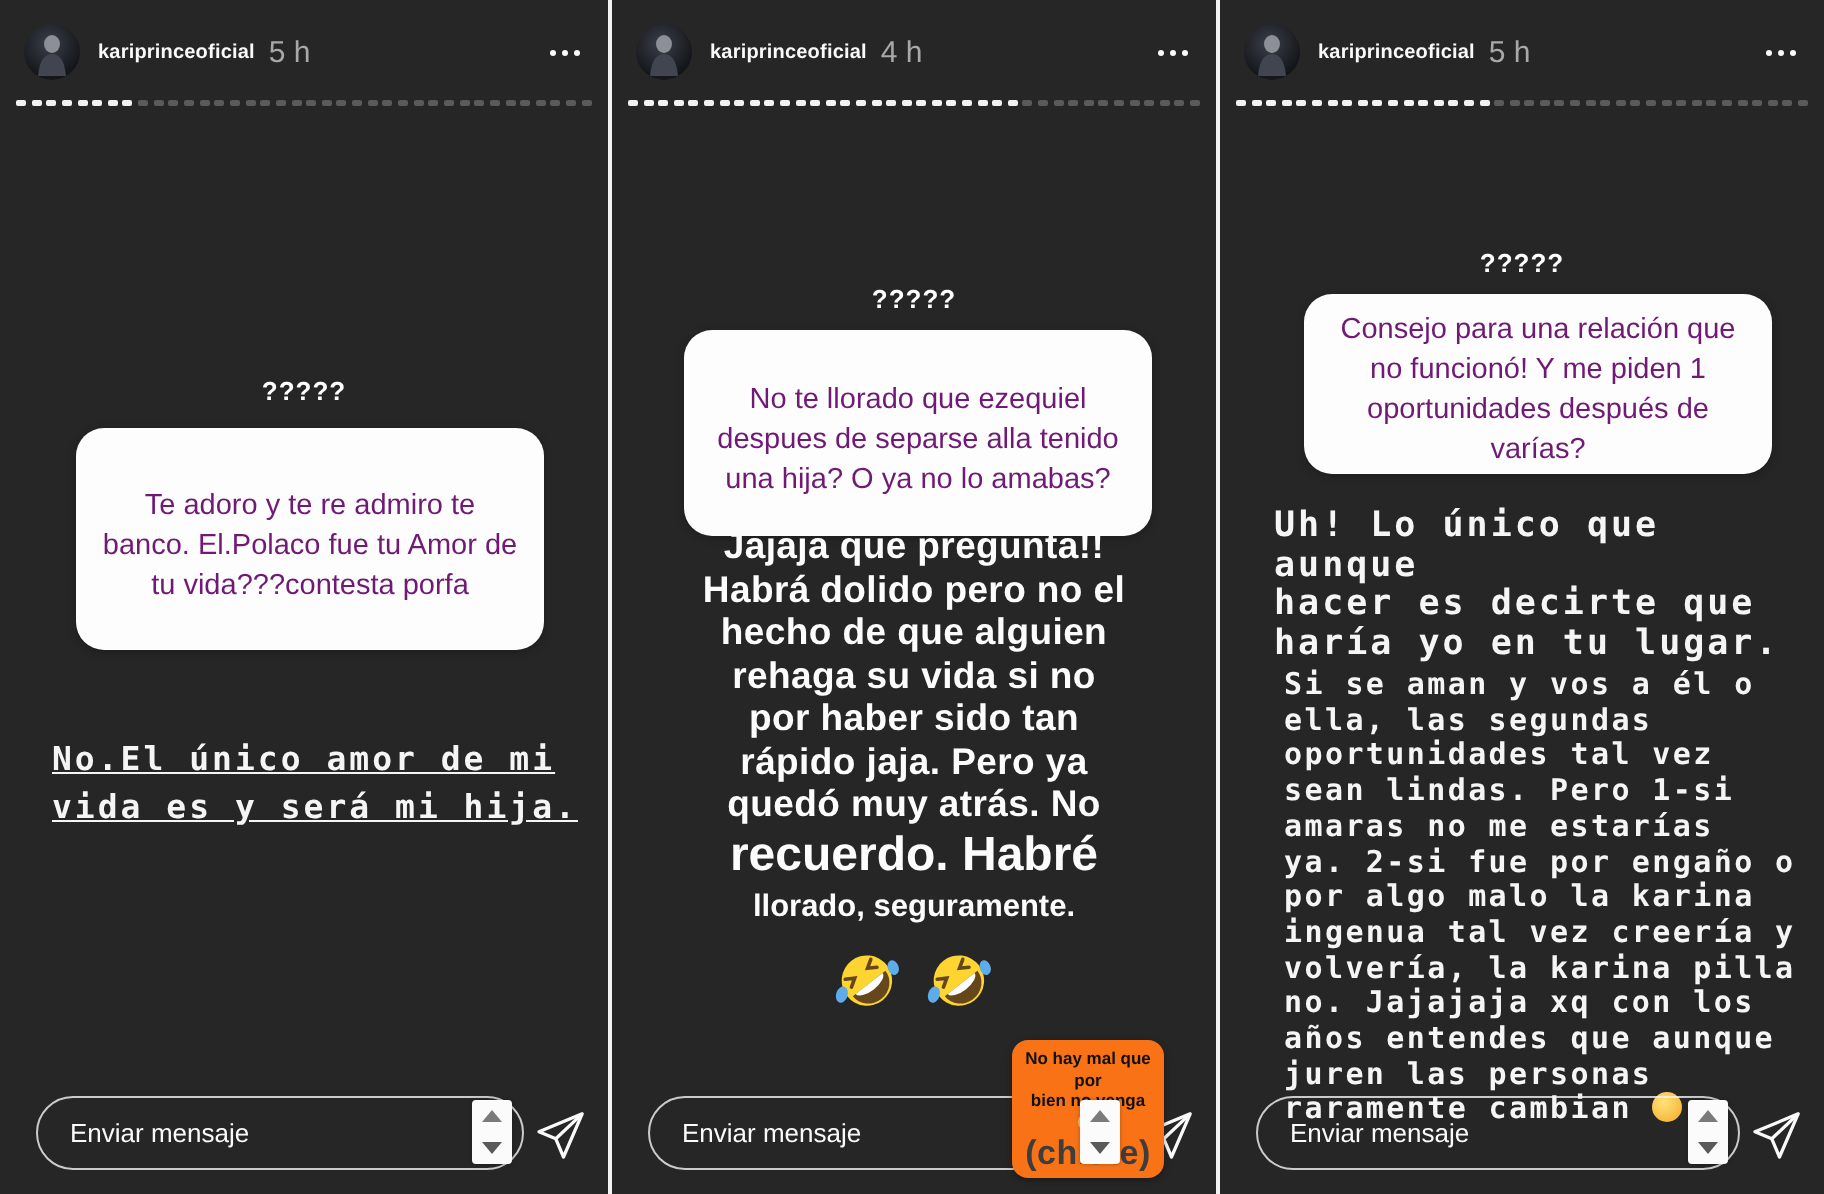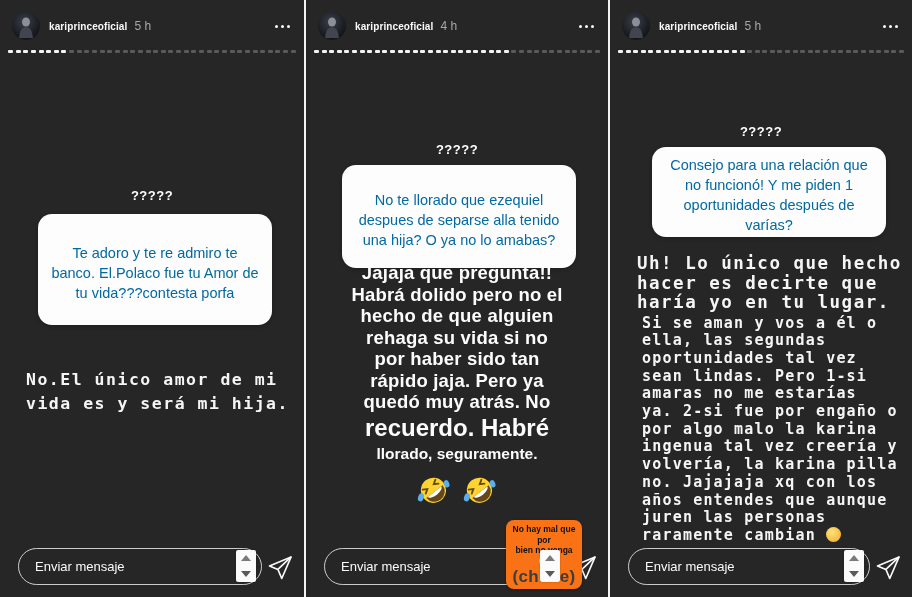--- a/index.html
+++ b/index.html
@@ -9,41 +9,41 @@
 
   .panel { position:relative; width:304px; height:597px; background:#262626; overflow:hidden; flex:0 0 304px; }
   .panel + .panel { border-left:2px solid #f2f2f2; }
 
   
   .hdr { position:absolute; top:10px; left:0; right:0; height:32px; display:flex; align-items:center; padding:0 12px; }
   .avatar { width:28px; height:28px; border-radius:50%; overflow:hidden; flex:0 0 28px;
             background:radial-gradient(circle at 45% 35%, #3a3f4a 0%, #14161a 70%); position:relative; }
   .avatar svg { position:absolute; inset:0; }
   .uname { color:#fafafa; font-weight:bold; font-size:10px; margin-left:9px; letter-spacing:.1px; }
-  .time  { color:#a8a8a8; font-size:12px; margin-left:7px; }
+  .time  { color:#a8a8a8; font-size:15px; margin-left:7px; }
   .more  { margin-left:auto; display:flex; gap:3px; align-items:center; cursor:pointer; padding:4px 2px; }
   .more i { width:3px; height:3px; border-radius:50%; background:#fafafa; display:block; }
 
   
   .progress { position:absolute; top:50px; left:8px; right:8px; height:3px;
               display:flex; justify-content:space-between; }
   .progress span { width:5px; height:3px; border-radius:1px; background:#5a5a5a; }
   .progress span.on { background:#f2f2f2; }
 
   
   .qlabel { position:absolute; left:0; right:0; text-align:center; color:#ffffff;
             font-size:13px; font-weight:bold; letter-spacing:.5px; }
   .qbox { position:absolute; background:#fdfdfd; border-radius:14px;
           display:flex; align-items:center; justify-content:center; padding:14px 13px 8px 13px;
           box-shadow:0 1px 4px rgba(0,0,0,.25); }
-  .qbox p { color:#0369a1; font-size:14.5px; line-height:1.38; text-align:center; font-weight:500; }
+  .qbox p { color:#701a75; font-size:14.5px; line-height:1.38; text-align:center; font-weight:500; }
 
   
   .mono { font-family:"DejaVu Sans Mono", monospace; font-weight:bold; color:#f5f5f5; }
-  .resp1 { position:absolute; top:368px; left:26px; font-size:16.5px; letter-spacing:1.5px; line-height:24px; }
+  .resp1 { position:absolute; top:368px; left:26px; font-size:16.5px; letter-spacing:1.5px; line-height:24px;text-decoration:underline; }
   .resp2 { position:absolute; top:262px; left:0; right:0; text-align:center; color:#fcfcfc; }
   .resp2 .line { font-size:18.5px; font-weight:800; line-height:21.5px; letter-spacing:.2px;text-align:center; }
   .resp2 .emph { font-size:24px; font-weight:800; line-height:30px; }
   .resp2 .small{ font-size:15.5px; font-weight:800; line-height:22px; }
   .emoji-row { margin-top:8px; display:flex; justify-content:center; gap:10px; }
   .emoji-row svg { width:36px; height:36px; }
   .resp3 { position:absolute; top:254px; left:0; right:0; }
   .resp3 .intro .line { font-size:17.5px; letter-spacing:1.5px; line-height:19.5px; margin-left:27px; }
   .resp3 .bodytxt { margin-top:2px; }
   .resp3 .bodytxt .line, .resp3 .lastline { font-size:15px; letter-spacing:1.2px; line-height:17.7px; margin-left:32px; }
@@ -332,21 +332,21 @@
       <span></span>
     </div>
 
   <div class="qlabel" style="top:124px">?????</div>
   <div class="qbox" style="top:147px; left:42px; width:234px; height:90px;">
     <p>Consejo para una relación que no funcionó! Y me piden 1 oportunidades después de varías?</p>
   </div>
 
   <div class="resp3 mono">
     <div class="intro">
-        <div class="line">Uh! Lo único que hecho</div>
+        <div class="line">Uh! Lo único que aunque</div>
         <div class="line">hacer es decirte que</div>
         <div class="line">haría yo en tu lugar.</div>
       </div>
     <div class="bodytxt">
         <div class="line">Si se aman y vos a él o</div>
         <div class="line">ella, las segundas</div>
         <div class="line">oportunidades tal vez</div>
         <div class="line">sean lindas. Pero 1-si</div>
         <div class="line">amaras no me estarías</div>
         <div class="line">ya. 2-si fue por engaño o</div>

